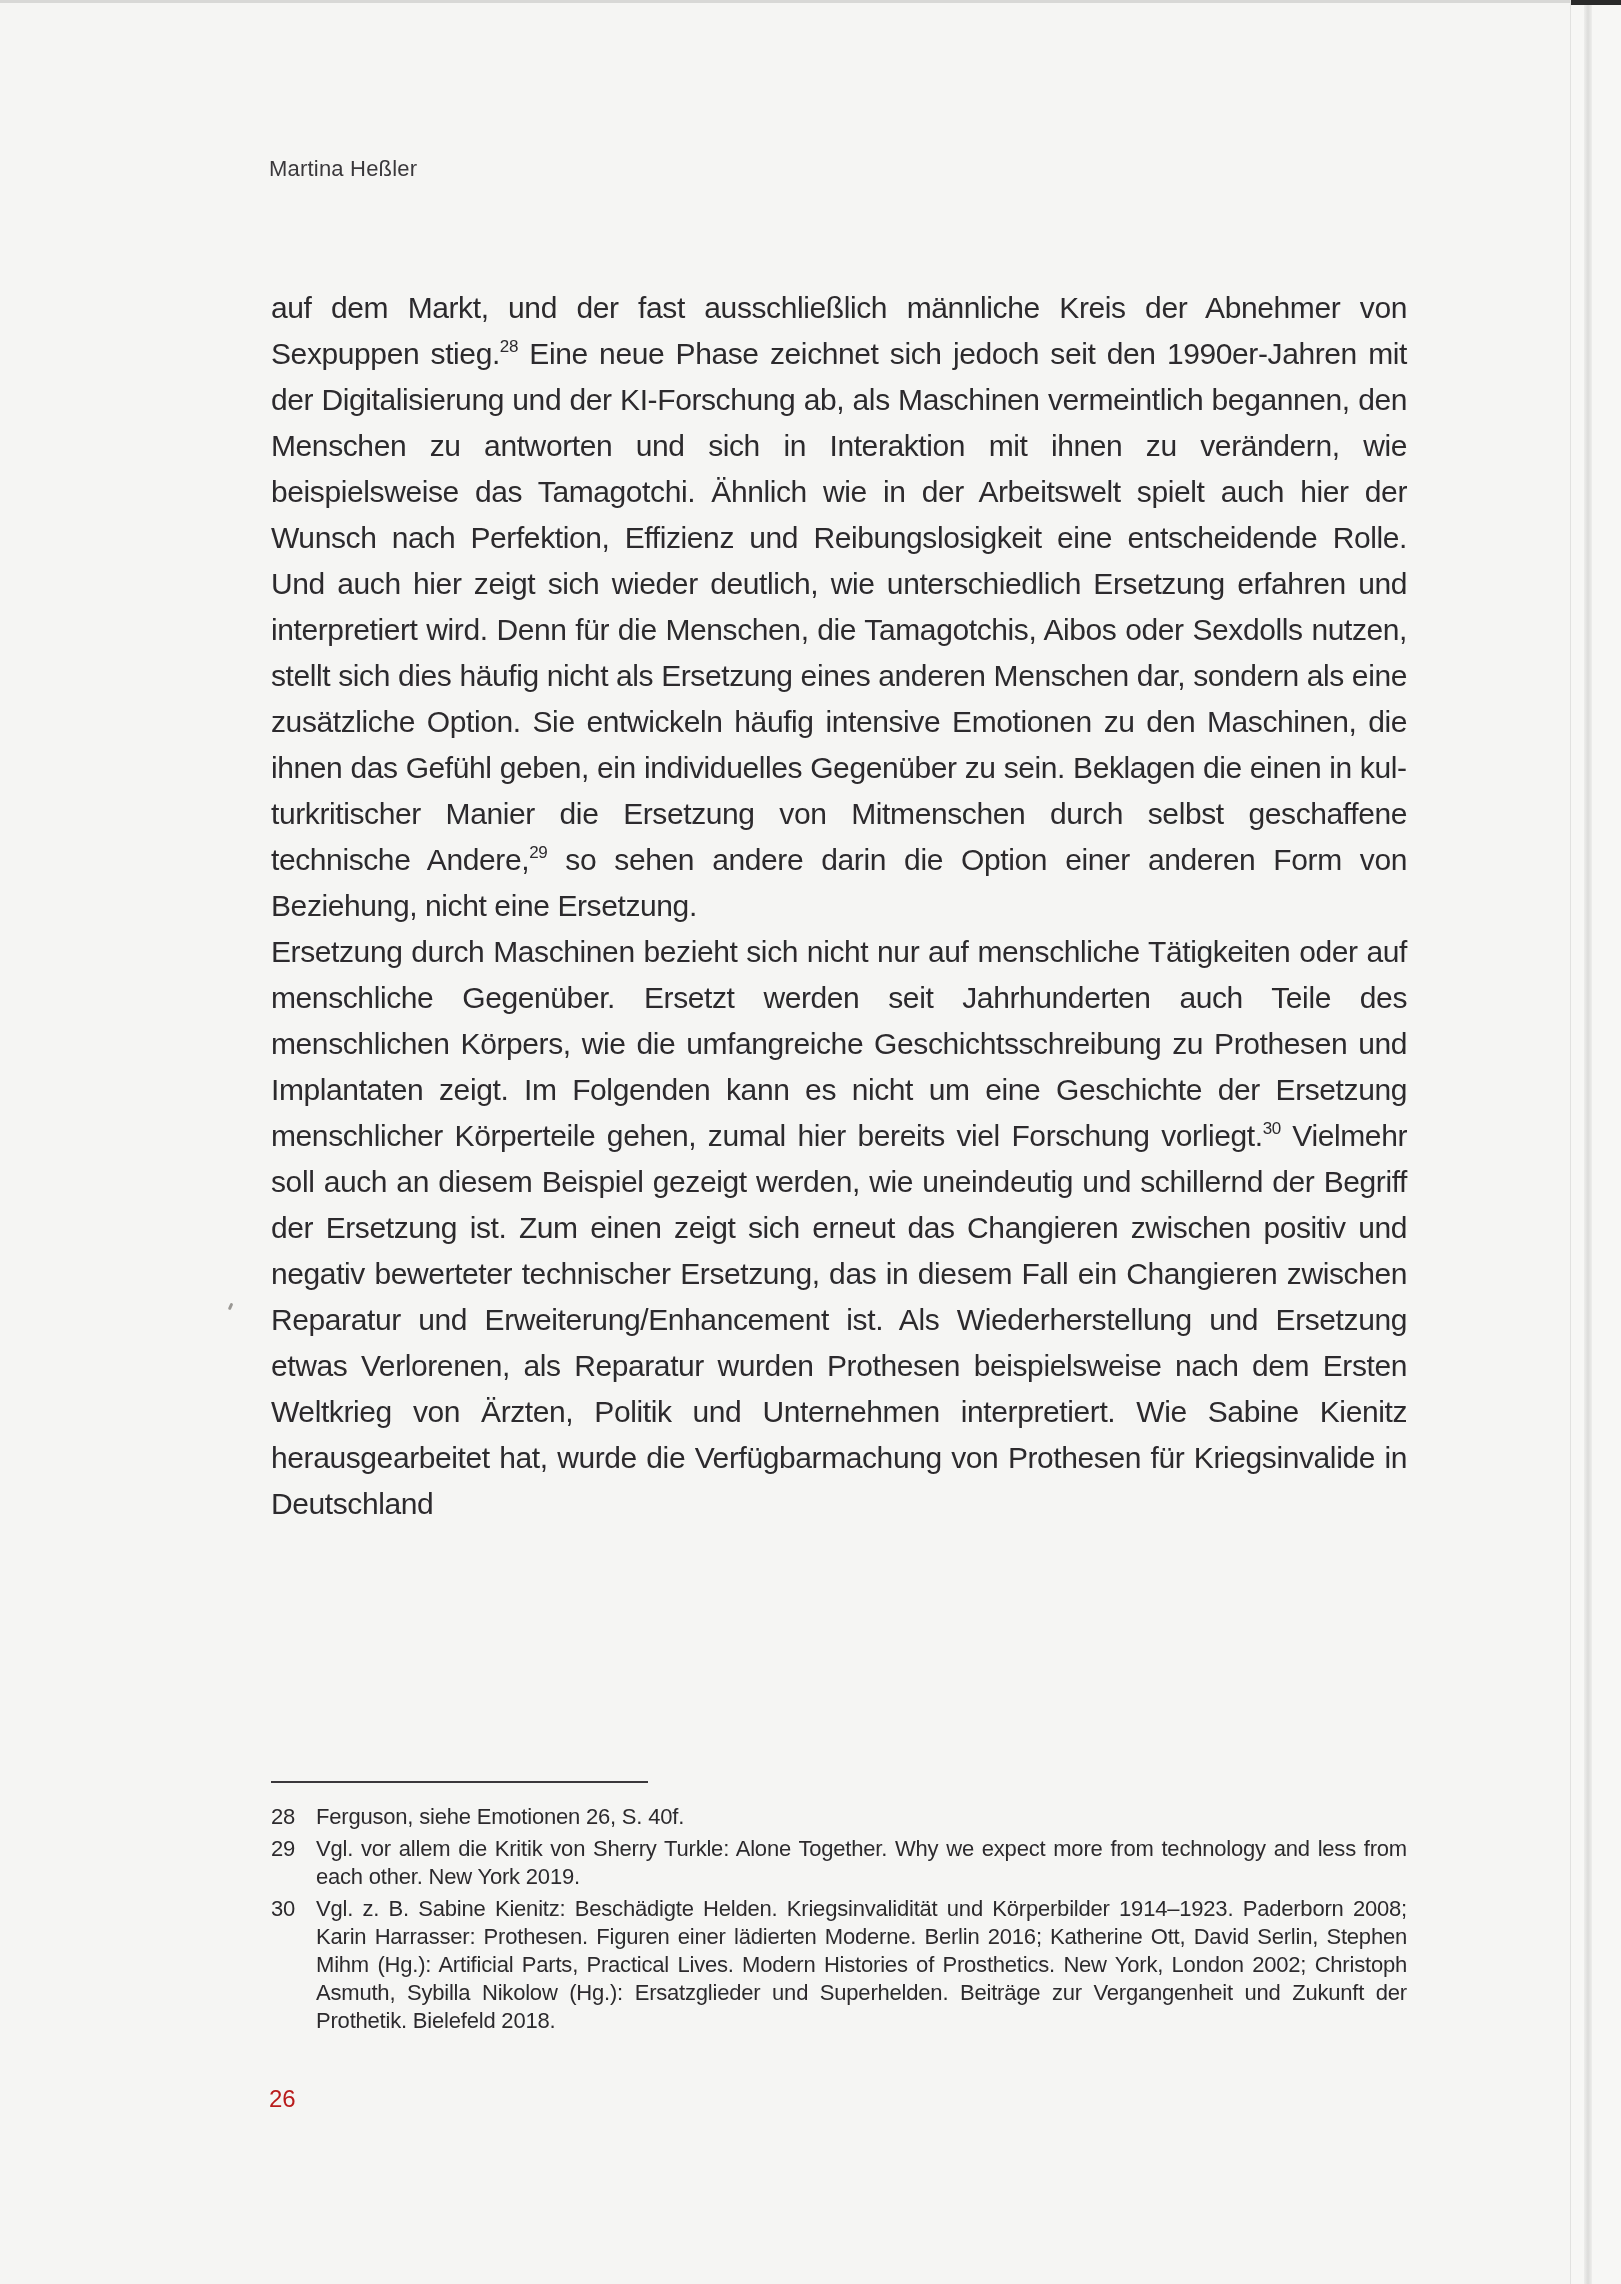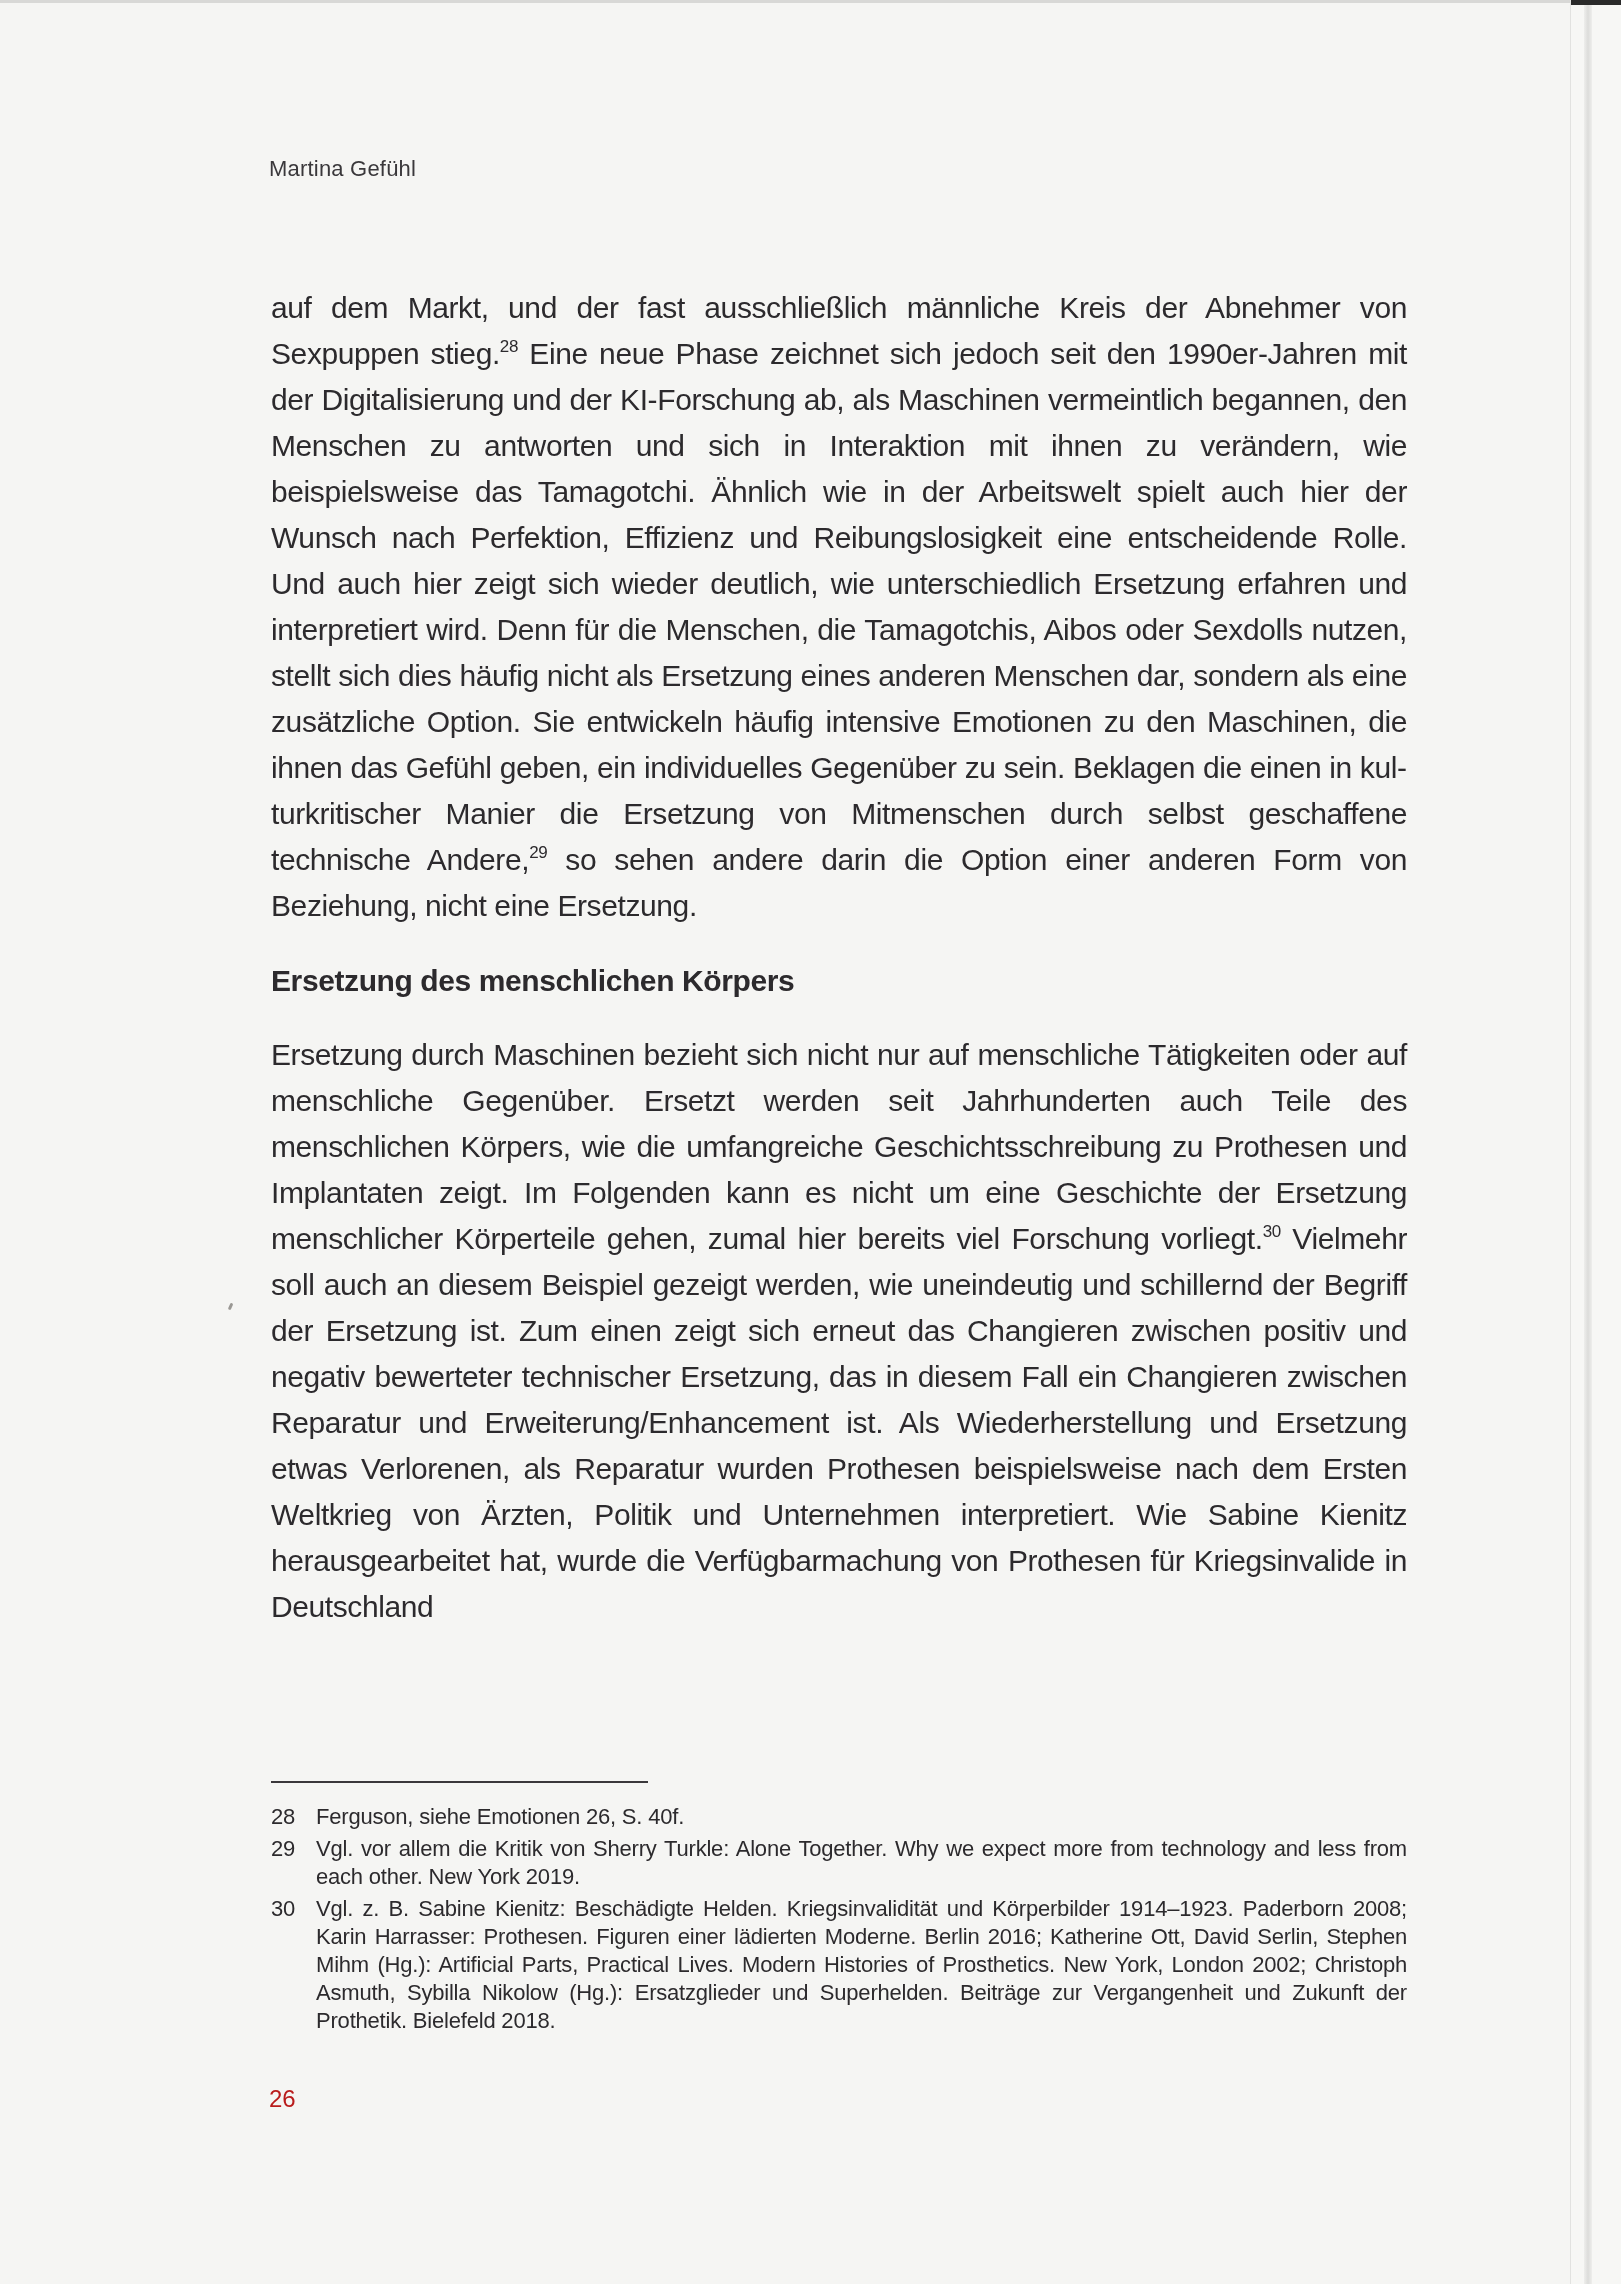--- a/index.html
+++ b/index.html
@@ -33,25 +33,24 @@
 </head>
 <body>
 
 <div class="top-edge"></div>
 <div class="right-strip">
     <div class="gutter"></div>
   </div>
 <div class="corner"></div>
 <div class="speck"></div>
 
-<div class="running-head">Martina Gefühl</div>
+<div class="running-head">Martina Heßler</div>
 
 <div class="body-text">
   <p><span>auf dem Markt, und der fast ausschließlich männliche Kreis der Abnehmer von Sexpuppen stieg.</span><sup>28</sup><span> Eine neue Phase zeichnet sich jedoch seit den 1990er-Jah­ren mit der Digitalisierung und der KI-Forschung ab, als Maschinen vermeint­lich begannen, den Menschen zu antworten und sich in Interaktion mit ihnen zu verändern, wie beispielsweise das Tamagotchi. Ähnlich wie in der Arbeitswelt spielt auch hier der Wunsch nach Perfektion, Effizienz und Reibungslosigkeit eine entscheidende Rolle. Und auch hier zeigt sich wieder deutlich, wie unter­schiedlich Ersetzung erfahren und interpretiert wird. Denn für die Menschen, die Tamagotchis, Aibos oder Sexdolls nutzen, stellt sich dies häufig nicht als Ersetzung eines anderen Menschen dar, sondern als eine zusätzliche Option. Sie entwickeln häufig intensive Emotionen zu den Maschinen, die ihnen das Gefühl geben, ein individuelles Gegenüber zu sein. Beklagen die einen in kul­turkritischer Manier die Ersetzung von Mitmenschen durch selbst geschaffene technische Andere,</span><sup>29</sup><span> so sehen andere darin die Option einer anderen Form von Beziehung, nicht eine Ersetzung.</span></p>
-  <p class="section-heading">Ersetzung des menschlichen Körpers</p>
   <p><span>Ersetzung durch Maschinen bezieht sich nicht nur auf menschliche Tätigkeiten oder auf menschliche Gegenüber. Ersetzt werden seit Jahrhunderten auch Teile des menschlichen Körpers, wie die umfangreiche Geschichtsschreibung zu Pro­thesen und Implantaten zeigt. Im Folgenden kann es nicht um eine Geschichte der Ersetzung menschlicher Körperteile gehen, zumal hier bereits viel Forschung vorliegt.</span><sup>30</sup><span> Vielmehr soll auch an diesem Beispiel gezeigt werden, wie uneindeu­tig und schillernd der Begriff der Ersetzung ist. Zum einen zeigt sich erneut das Changieren zwischen positiv und negativ bewerteter technischer Ersetzung, das in diesem Fall ein Changieren zwischen Reparatur und Erweiterung/Enhan­cement ist. Als Wiederherstellung und Ersetzung etwas Verlorenen, als Repa­ratur wurden Prothesen beispielsweise nach dem Ersten Weltkrieg von Ärzten, Politik und Unternehmen interpretiert. Wie Sabine Kienitz herausgearbeitet hat, wurde die Verfügbarmachung von Prothesen für Kriegsinvalide in Deutschland</span></p>
 </div>
 
 <div class="footnote-rule"></div>
 
 <div class="footnotes">
   <div class="fn">
     <span class="fn-num">28</span>
     <span class="fn-text">Ferguson, siehe Emotionen 26, S. 40f.</span>
   </div>

